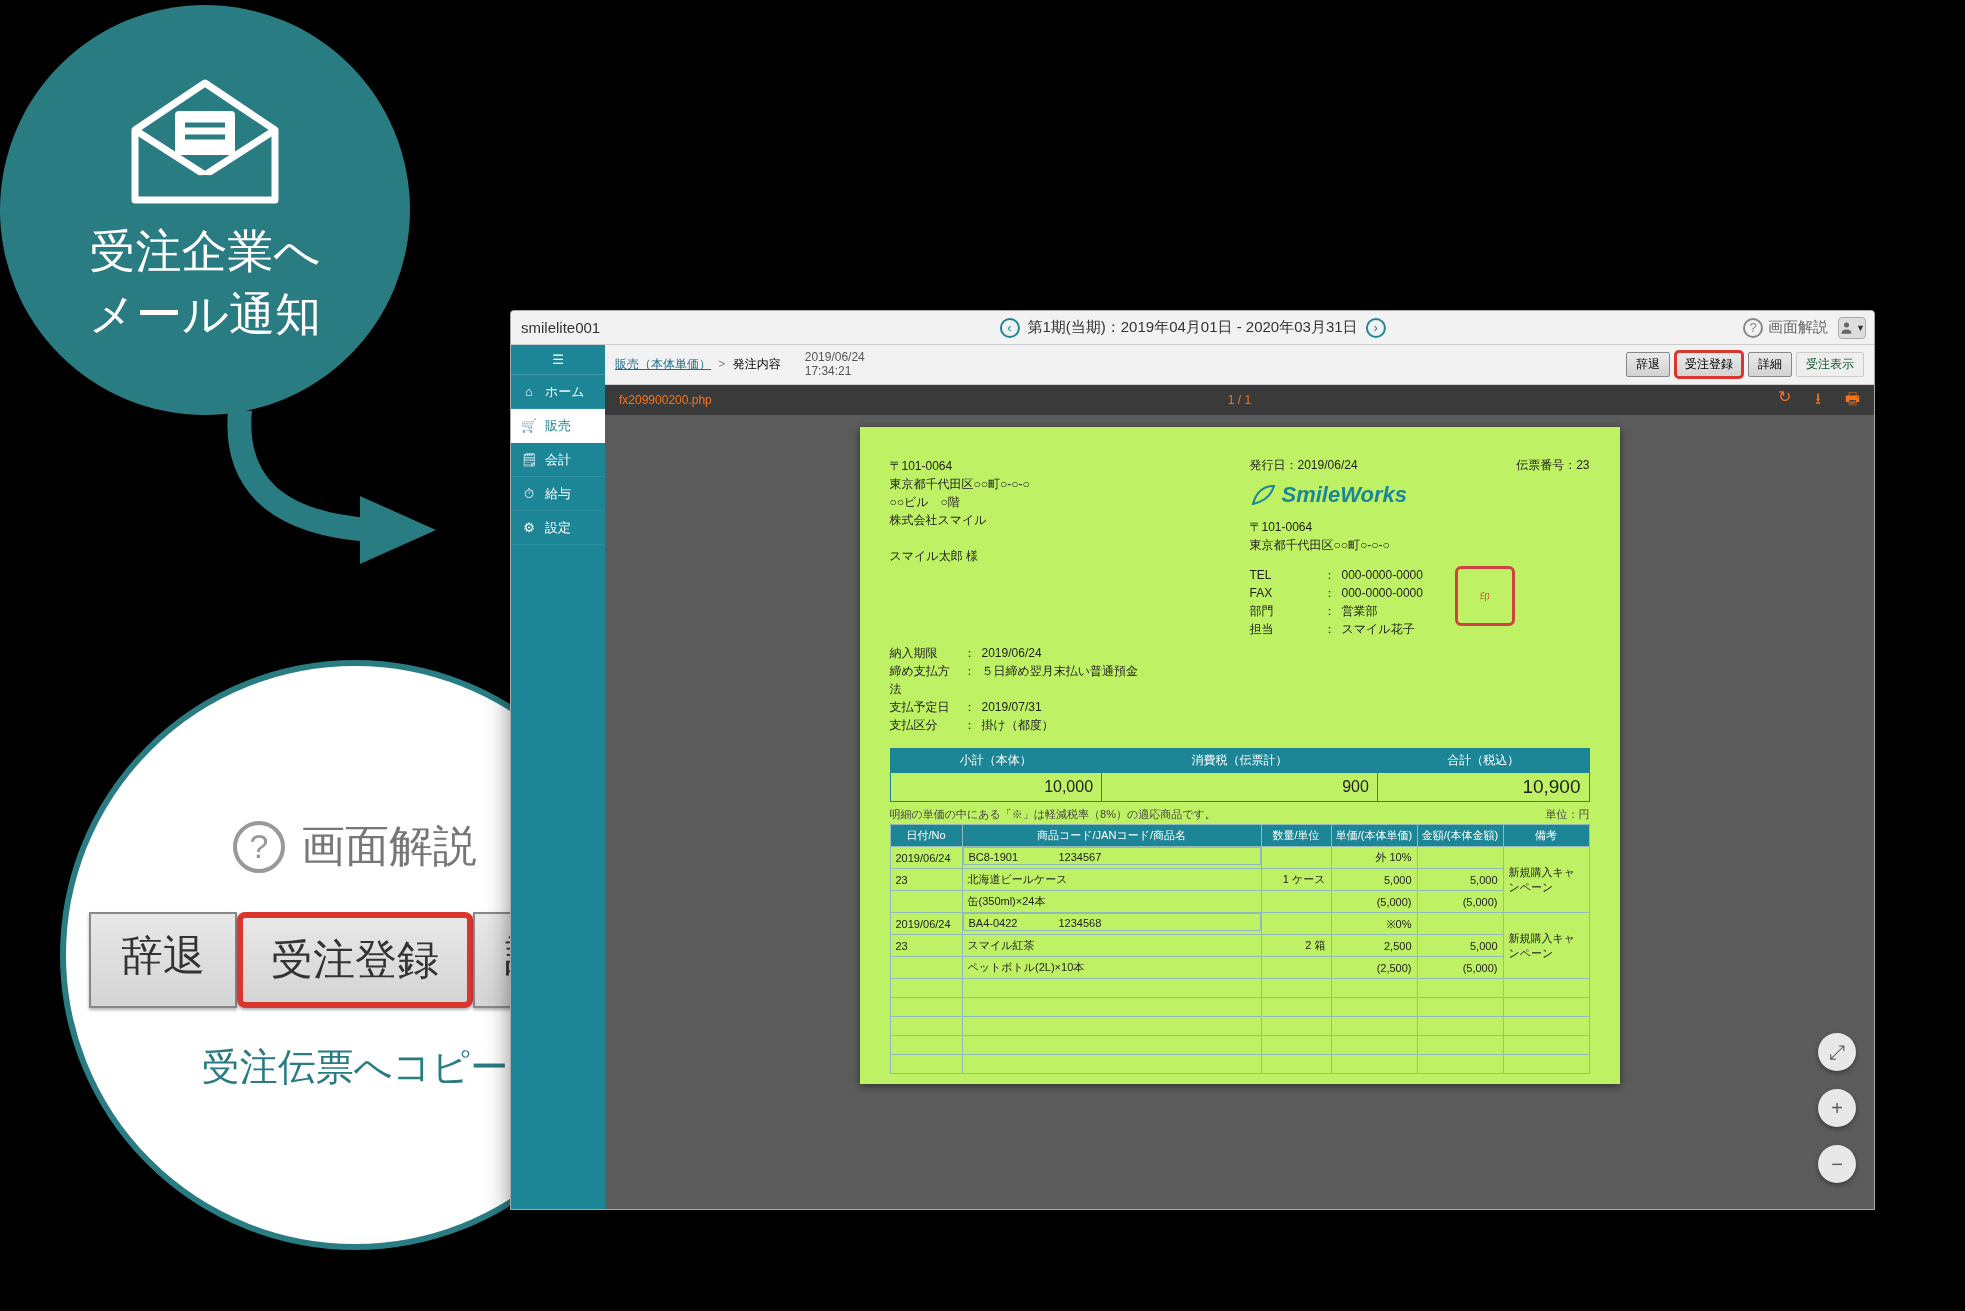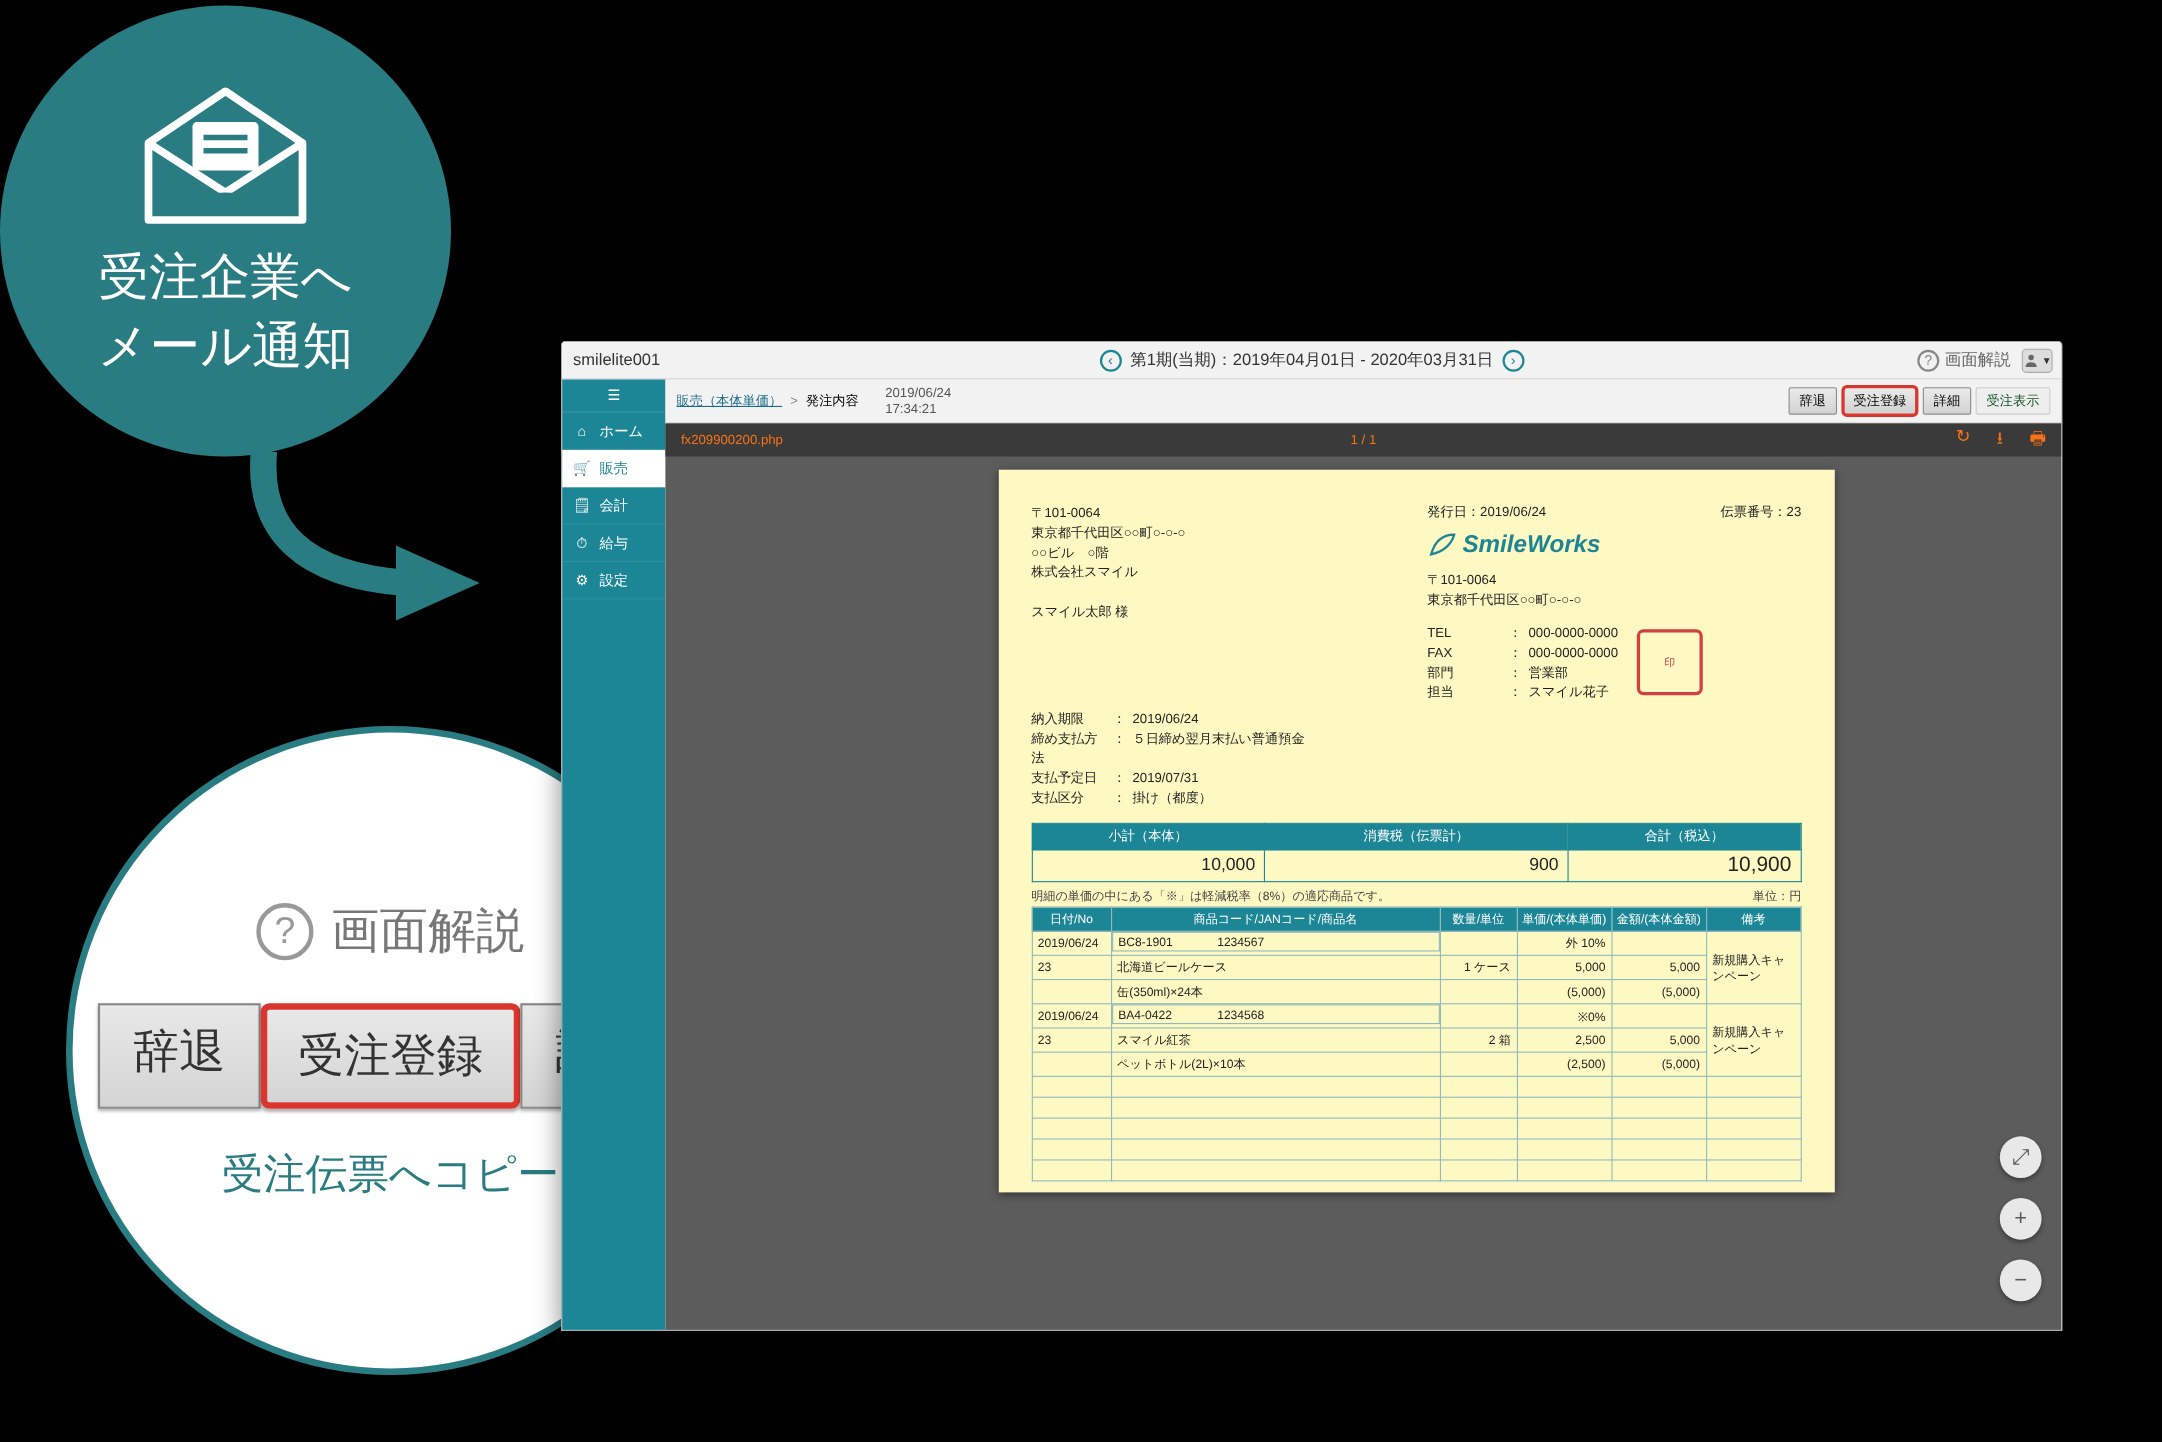--- a/index.html
+++ b/index.html
@@ -52,21 +52,21 @@
   .rbtn.ghost{background:#eee;color:#14532d;border-color:#ccc;}
   
   
   .viewer{position:absolute;left:94px;top:74px;right:0;bottom:0;background:#5c5c5c;}
   .vbar{height:30px;background:#3a3a3a;color:#f97316;display:flex;align-items:center;padding:0 14px;font-size:12px;}
   .vbar .file{flex:0 0 auto;}
   .vbar .pg{position:absolute;left:50%;transform:translateX(-50%);}
   .vbar .tools{margin-left:auto;display:flex;gap:24px;font-size:16px;}
   
   
-  .page{position:absolute;left:50%;top:42px;transform:translateX(-50%);width:760px;background:#fef9c3;padding:30px 30px 10px;box-shadow:0 2px 8px rgba(0,0,0,.5);font-size:12px;color:#222;margin-left:48px;}
+  .page{position:absolute;left:50%;top:42px;transform:translateX(-50%);width:760px;background:#bef264;padding:30px 30px 10px;box-shadow:0 2px 8px rgba(0,0,0,.5);font-size:12px;color:#222;}
   .doc-head{display:flex;justify-content:space-between;}
   .doc-title{color:#1d8696;font-size:23px;font-weight:400;}
   .logo{color:#1d8696;font-size:22px;font-style:italic;font-weight:600;display:flex;align-items:center;gap:6px;margin-top:8px;}
   .seal{width:60px;height:60px;border:3px solid #d24141;color:#d24141;display:flex;align-items:center;justify-content:center;font-size:10px;text-align:center;line-height:1.1;border-radius:6px;}
   .kv{display:flex;gap:6px;}
   .kv .k{width:68px;}
   
   .sumtable{width:100%;border-collapse:collapse;margin-top:14px;}
   .sumtable th{background:#1d8696;color:#fff;font-weight:400;border:1px solid #1d8696;padding:3px;font-size:12px;}
   .sumtable td{border:1px solid #1d8696;padding:3px 8px;text-align:right;font-size:16px;}
@@ -208,21 +208,21 @@
           </div>
           <div class="logo">
             <svg width="26" height="22" viewBox="0 0 26 22">
                 <path d="M3 20 Q8 2 24 2 Q20 16 3 20 Z" fill="none" stroke="#1d8696" stroke-width="2"></path>
               </svg>
             <span>SmileWorks</span>
           </div>
           <div style="margin-top:10px;line-height:1.5;">
             <div>〒101-0064</div>
             <div>東京都千代田区○○町○-○-○</div>
-            <div style="display:flex;gap:17px;margin-top:12px;align-items:center;">
+            <div style="display:flex;gap:32px;margin-top:12px;">
               <div>
                 <div class="kv"><span class="k">TEL</span>：<span>000-0000-0000</span></div>
                 <div class="kv"><span class="k">FAX</span>：<span>000-0000-0000</span></div>
                 <div class="kv"><span class="k">部門</span>：<span>営業部</span></div>
                 <div class="kv"><span class="k">担当</span>：<span>スマイル花子</span></div>
               </div>
               <div class="seal">印</div>
             </div>
           </div>
         </div>

